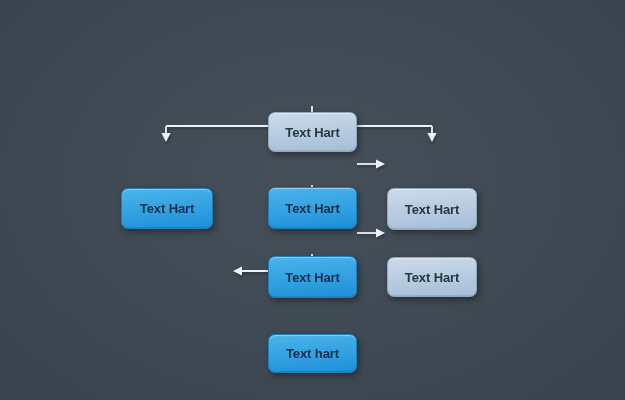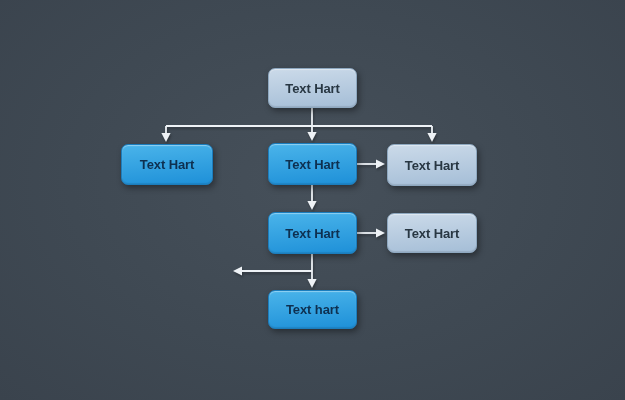--- a/index.html
+++ b/index.html
@@ -27,20 +27,21 @@
     display: flex;
     align-items: center;
     justify-content: center;
     font-size: 13px;
     font-weight: 600;
     letter-spacing: -0.1px;
     cursor: default;
     box-shadow: inset 0 1px 1px rgba(255,255,255,0.40),
                 inset 0 -1px 1px rgba(0,0,0,0.10),
                 2px 3px 6px rgba(0,0,0,0.38);
+    margin-top: 44px;
   }
 </style>
 </head>
 <body>
 
 <div class="stage">
   <svg class="connector-layer" viewBox="0 0 625 400" xmlns="http://www.w3.org/2000/svg">
       <line x1="312" y1="106" x2="312" y2="126" stroke="#eef2f6" stroke-width="1.8"></line>
       <line x1="166" y1="126" x2="432" y2="126" stroke="#eef2f6" stroke-width="1.8"></line>
       <line x1="166" y1="126" x2="166" y2="135" stroke="#eef2f6" stroke-width="1.8"></line>

